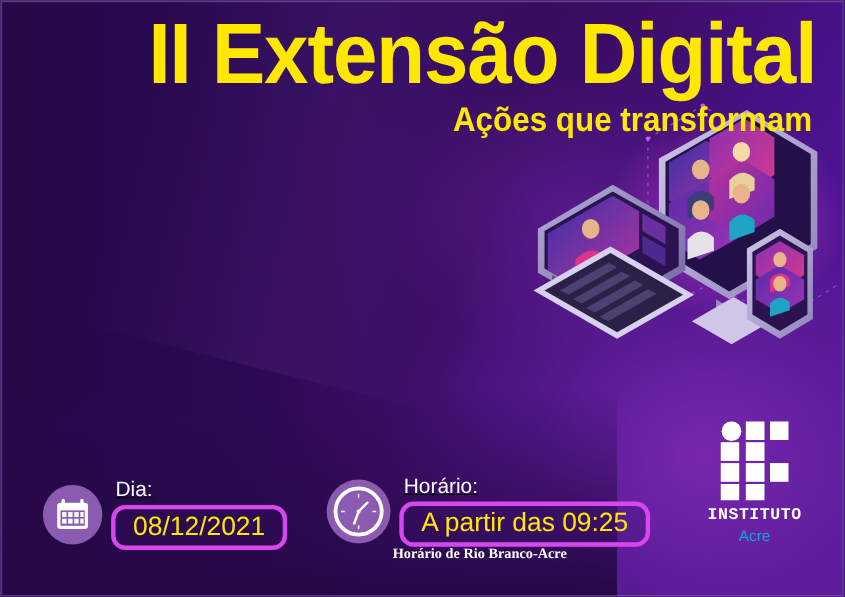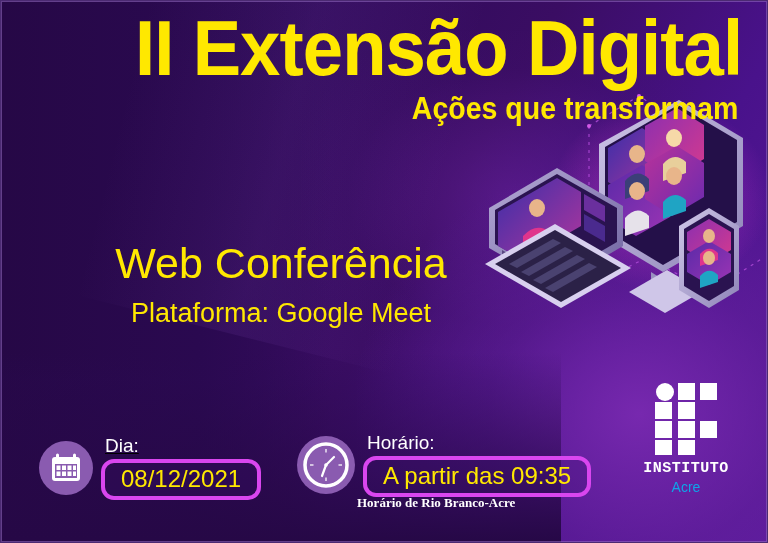--- a/index.html
+++ b/index.html
@@ -119,21 +119,21 @@
     white-space: nowrap;
   }
 
   
   .info-item {
     position: absolute;
     display: flex;
     align-items: center;
   }
   .info-date { left: 38px; top: 434px; text-decoration: underline; }
-  .info-time { left: 296px; top: 431px; }
+  .info-time { left: 296px; top: 431px; text-decoration: underline; }
 
   .icon-circle {
     width: 54px;
     height: 54px;
     border-radius: 50%;
     background: #8a5bb0;
     display: flex;
     align-items: center;
     justify-content: center;
     flex: none;
@@ -324,24 +324,20 @@
         <path d="M229 190 q9 -10 18 -1 l0 7 -18 6 z" fill="#1fa4c4"></path>
       </g>
     </svg>
   </div>
 
   <div class="headline-block">
     <div class="headline">II Extensão Digital</div>
     <div class="subhead">Ações que transformam</div>
   </div>
 
-  <div class="mid-block">
-    <div class="mid-title">Web Conferência</div>
-    <div class="mid-sub">Plataforma: Google Meet</div>
-  </div>
 
   <div class="info-item info-date">
     <div class="icon-circle">
       <svg width="34" height="34" viewBox="0 0 34 34">
         <rect x="7" y="2.5" width="3" height="6" rx="1.5" fill="#ffffff"></rect>
         <rect x="24" y="2.5" width="3" height="6" rx="1.5" fill="#ffffff"></rect>
         <rect x="3" y="6" width="28" height="24" rx="3" fill="#ffffff"></rect>
         <rect x="6" y="13" width="22" height="14" fill="#8a5bb0"></rect>
         <g fill="#ffffff">
           <rect x="7.5" y="14.5" width="4" height="4.5"></rect>
@@ -375,21 +371,21 @@
           <line x1="37.5" y1="25" x2="41" y2="25"></line>
         </g>
         <line x1="25" y1="25" x2="33" y2="17" stroke="#ffffff" stroke-width="2.2" stroke-linecap="round"></line>
         <line x1="25" y1="25" x2="21" y2="36" stroke="#ffffff" stroke-width="2.2" stroke-linecap="round"></line>
         <circle cx="25" cy="25" r="1.8" fill="#ffffff"></circle>
       </svg>
     </div>
     <div class="info-text">
       <div class="info-label">Horário:</div>
       <div class="pill">
-        <span class="pill-text">A partir das 09:35</span>
+        <span class="pill-text">A partir das 09:25</span>
       </div>
     </div>
   </div>
   <div class="tz-note">Horário de Rio Branco-Acre</div>
 
   <div class="logo-block">
     <svg class="logo-mark" width="62" height="72" viewBox="0 0 62 72">
       <g fill="#ffffff">
         <circle cx="10" cy="9" r="9"></circle>
         <rect x="23" y="0" width="17" height="17"></rect>

